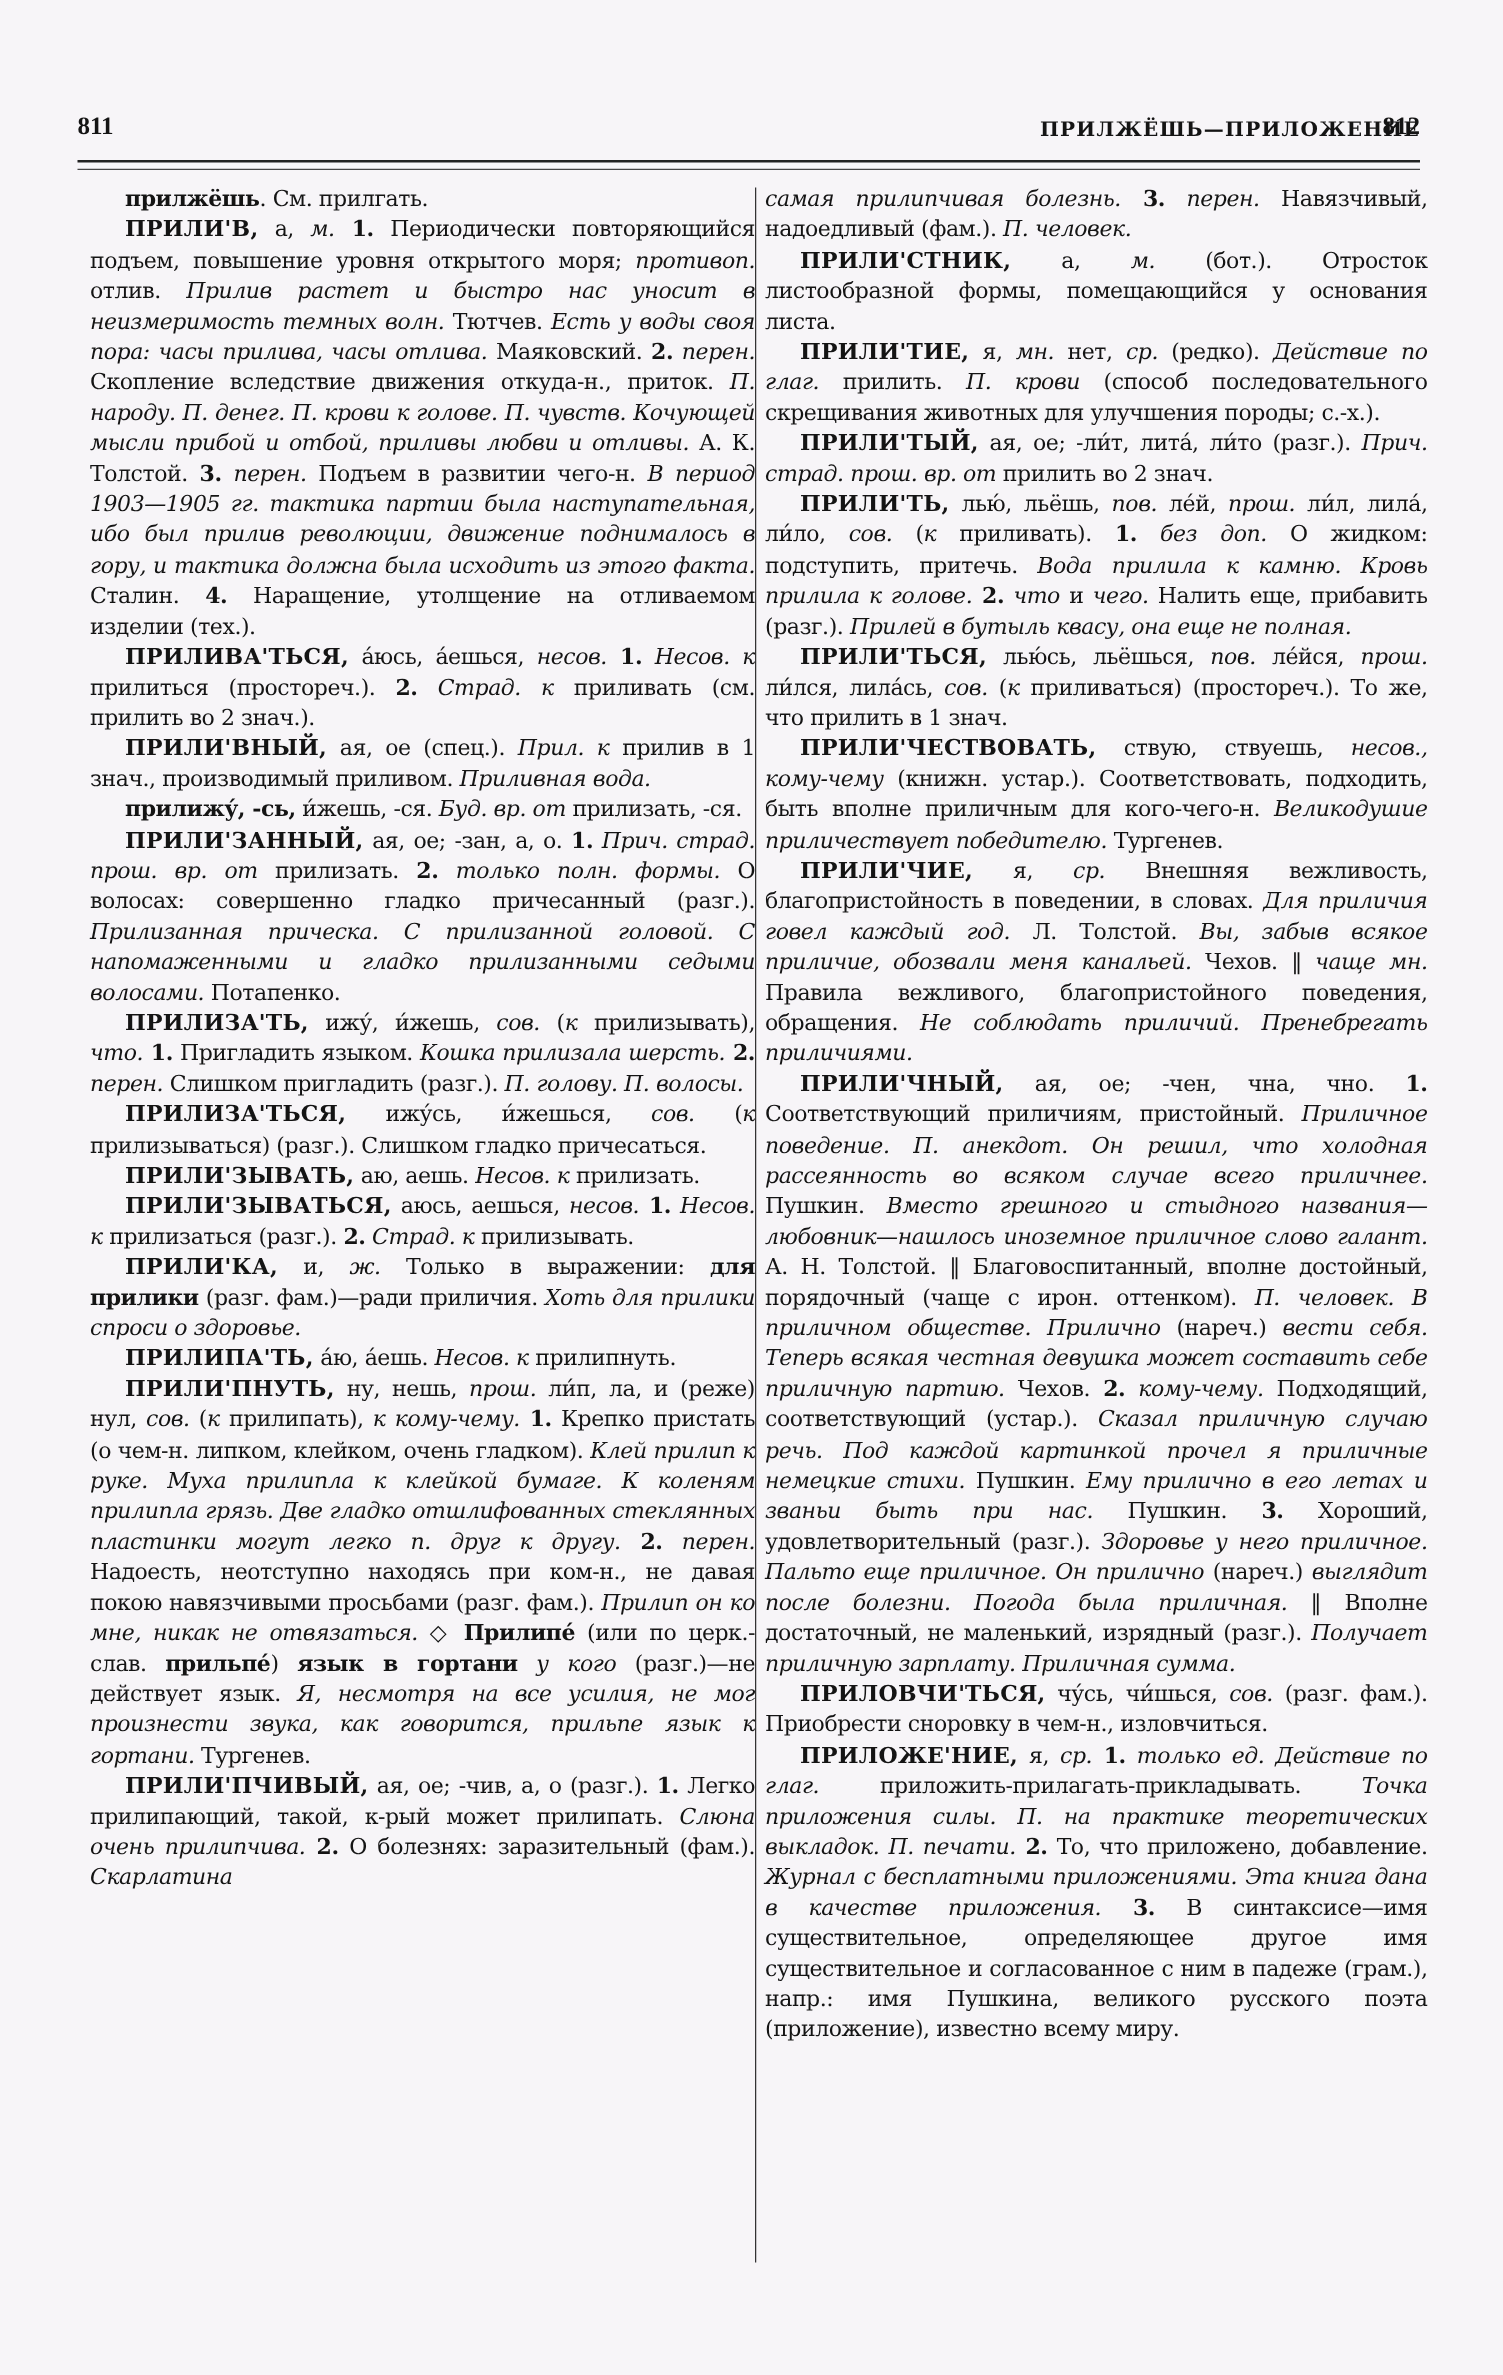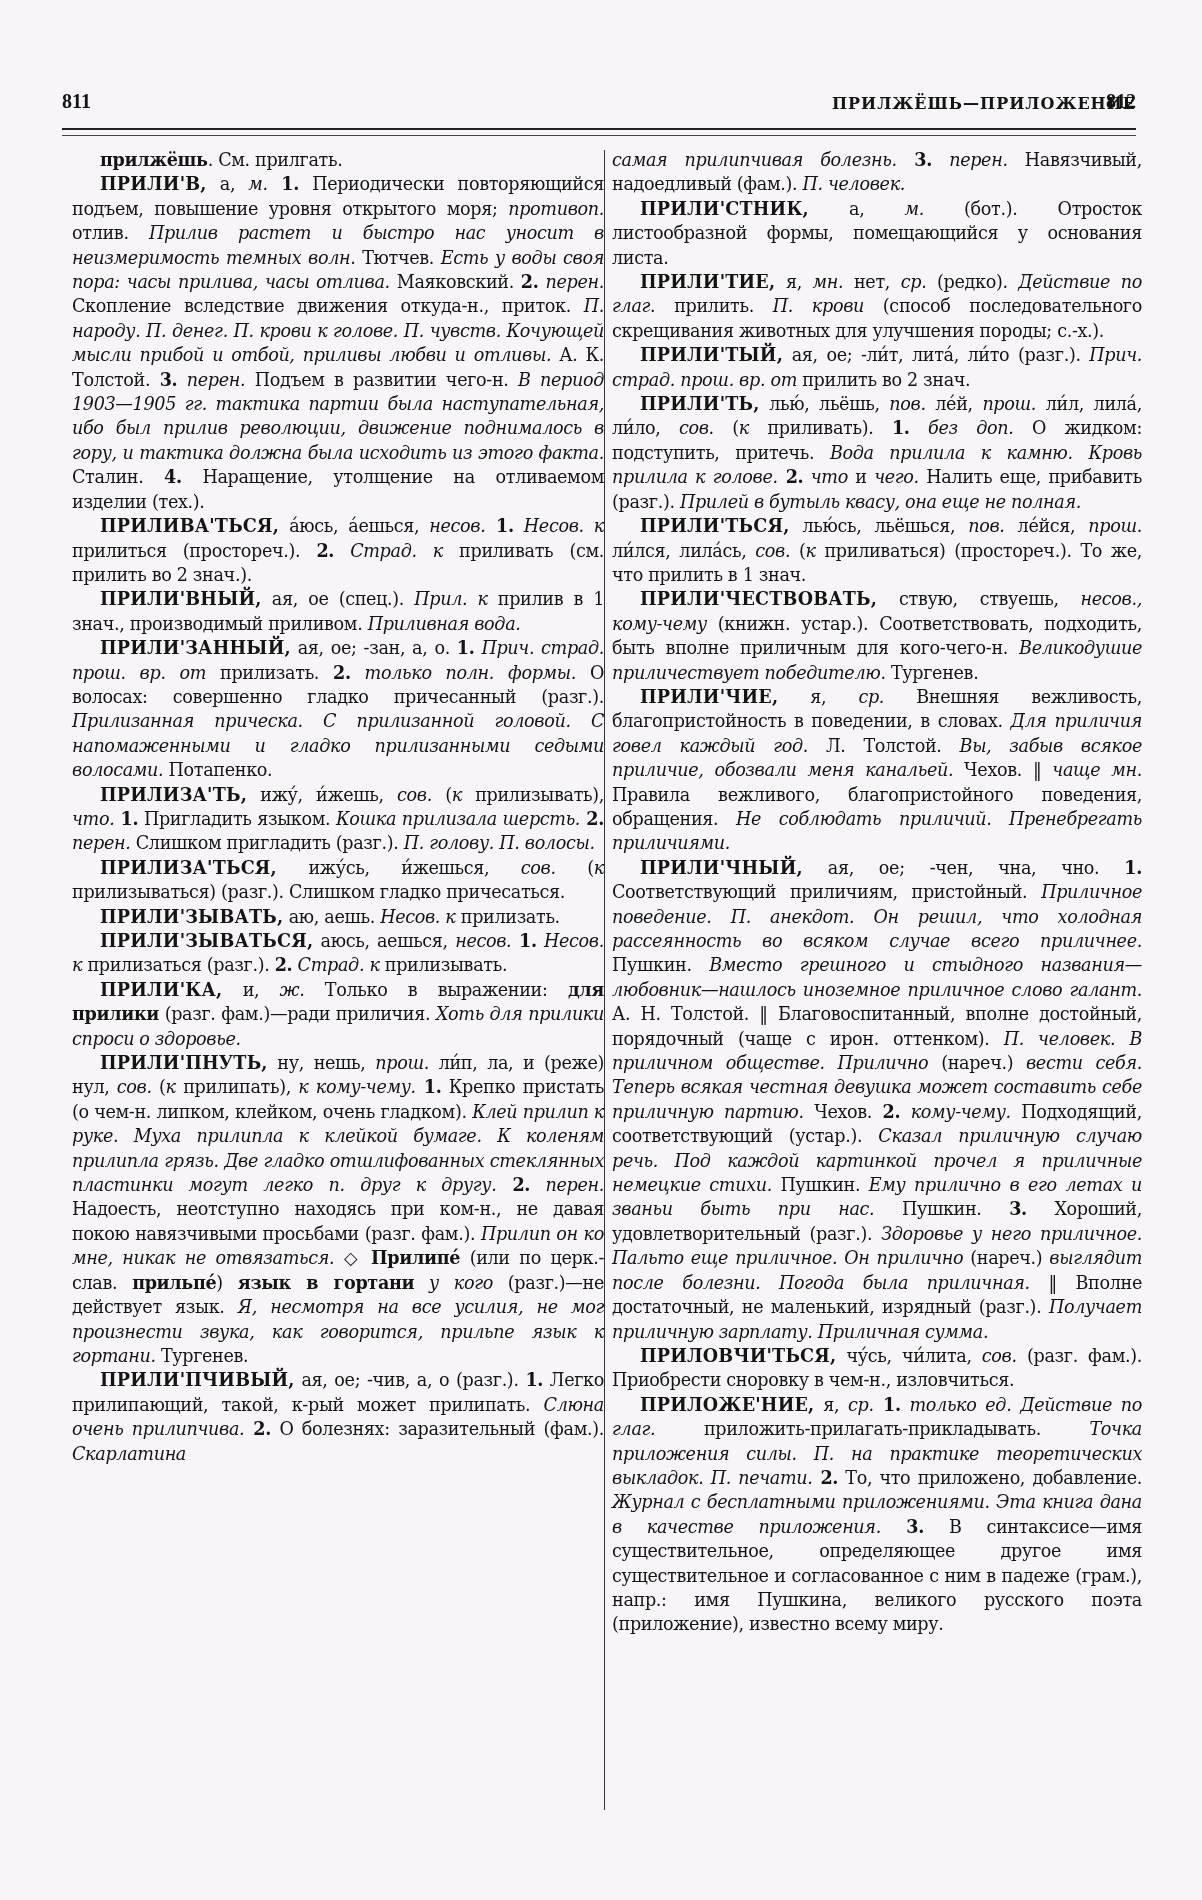--- a/index.html
+++ b/index.html
@@ -55,35 +55,37 @@
   <span class="running-head">ПРИЛЖЁШЬ—ПРИЛОЖЕНИЕ</span>
   <span class="page-num page-right">812</span>
 </div>
 <div class="rule"></div>
 
 <div class="col col-left" id="col-left">
     <p class="entry"><span class="b">прилжёшь</span><span>. См. прилгать.</span></p>
     <p class="entry"><span class="hw">ПРИЛИ'В,</span><span> а, </span><span class="i">м.</span><span class="b"> 1.</span><span> Периодически повторяющийся подъем, повышение уровня открытого моря; </span><span class="i">противоп.</span><span> отлив. </span><span class="i">Прилив растет и быстро нас уносит в неизмеримость темных волн.</span><span> Тютчев. </span><span class="i">Есть у воды своя пора: часы прилива, часы отлива.</span><span> Маяковский. </span><span class="b">2.</span><span class="i"> перен.</span><span> Скопление вследствие движения откуда-н., приток. </span><span class="i">П. народу. П. денег. П. крови к голове. П. чувств. Кочующей мысли прибой и отбой, приливы любви и отливы.</span><span> А. К. Толстой. </span><span class="b">3.</span><span class="i"> перен.</span><span> Подъем в развитии чего-н. </span><span class="i">В период 1903—1905 гг. тактика партии была наступательная, ибо был прилив революции, движение поднималось в гору, и тактика должна была исходить из этого факта.</span><span> Сталин. </span><span class="b">4.</span><span> Наращение, утолщение на отливаемом изделии (тех.).</span></p>
     <p class="entry"><span class="hw">ПРИЛИВА'ТЬСЯ,</span><span> а́юсь, а́ешься, </span><span class="i">несов.</span><span class="b"> 1.</span><span class="i"> Несов. к</span><span> прилиться (простореч.). </span><span class="b">2.</span><span class="i"> Страд. к</span><span> приливать (см. прилить во 2 знач.).</span></p>
     <p class="entry"><span class="hw">ПРИЛИ'ВНЫЙ,</span><span> ая, ое (спец.). </span><span class="i">Прил. к</span><span> прилив в 1 знач., производимый приливом. </span><span class="i">Приливная вода.</span></p>
+    <p class="entry"><span class="b">прилижу́, -сь,</span><span> и́жешь, -ся. </span><span class="i">Буд. вр. от</span><span> прилизать, -ся.</span></p>
     <p class="entry"><span class="hw">ПРИЛИ'ЗАННЫЙ,</span><span> ая, ое; -зан, а, о. </span><span class="b">1.</span><span class="i"> Прич. страд. прош. вр. от</span><span> прилизать. </span><span class="b">2.</span><span class="i"> только полн. формы.</span><span> О волосах: совершенно гладко причесанный (разг.). </span><span class="i">Прилизанная прическа. С прилизанной головой. С напомаженными и гладко прилизанными седыми волосами.</span><span> Потапенко.</span></p>
     <p class="entry"><span class="hw">ПРИЛИЗА'ТЬ,</span><span> ижу́, и́жешь, </span><span class="i">сов.</span><span> (</span><span class="i">к</span><span> прилизывать), </span><span class="i">что.</span><span class="b"> 1.</span><span> Пригладить языком. </span><span class="i">Кошка прилизала шерсть.</span><span class="b"> 2.</span><span class="i"> перен.</span><span> Слишком пригладить (разг.). </span><span class="i">П. голову. П. волосы.</span></p>
     <p class="entry"><span class="hw">ПРИЛИЗА'ТЬСЯ,</span><span> ижу́сь, и́жешься, </span><span class="i">сов.</span><span> (</span><span class="i">к</span><span> прилизываться) (разг.). Слишком гладко причесаться.</span></p>
     <p class="entry"><span class="hw">ПРИЛИ'ЗЫВАТЬ,</span><span> аю, аешь. </span><span class="i">Несов. к</span><span> прилизать.</span></p>
     <p class="entry"><span class="hw">ПРИЛИ'ЗЫВАТЬСЯ,</span><span> аюсь, аешься, </span><span class="i">несов.</span><span class="b"> 1.</span><span class="i"> Несов. к</span><span> прилизаться (разг.). </span><span class="b">2.</span><span class="i"> Страд. к</span><span> прилизывать.</span></p>
     <p class="entry"><span class="hw">ПРИЛИ'КА,</span><span> и, </span><span class="i">ж.</span><span> Только в выражении: </span><span class="b">для прилики</span><span> (разг. фам.)—ради приличия. </span><span class="i">Хоть для прилики спроси о здоровье.</span></p>
+    <p class="entry"><span class="hw">ПРИЛИПА'ТЬ,</span><span> а́ю, а́ешь. </span><span class="i">Несов. к</span><span> прилипнуть.</span></p>
     <p class="entry"><span class="hw">ПРИЛИ'ПНУТЬ,</span><span> ну, нешь, </span><span class="i">прош.</span><span> ли́п, ла, и (реже) нул, </span><span class="i">сов.</span><span> (</span><span class="i">к</span><span> прилипать), </span><span class="i">к кому-чему.</span><span class="b"> 1.</span><span> Крепко пристать (о чем-н. липком, клейком, очень гладком). </span><span class="i">Клей прилип к руке. Муха прилипла к клейкой бумаге. К коленям прилипла грязь. Две гладко отшлифованных стеклянных пластинки могут легко п. друг к другу.</span><span class="b"> 2.</span><span class="i"> перен.</span><span> Надоесть, неотступно находясь при ком-н., не давая покою навязчивыми просьбами (разг. фам.). </span><span class="i">Прилип он ко мне, никак не отвязаться.</span><span> ◇ </span><span class="b">Прилипе́</span><span> (или по церк.-слав. </span><span class="b">прильпе́</span><span>) </span><span class="b">язык в гортани</span><span class="i"> у кого</span><span> (разг.)—не действует язык. </span><span class="i">Я, несмотря на все усилия, не мог произнести звука, как говорится, прильпе язык к гортани.</span><span> Тургенев.</span></p>
     <p class="entry"><span class="hw">ПРИЛИ'ПЧИВЫЙ,</span><span> ая, ое; -чив, а, о (разг.). </span><span class="b">1.</span><span> Легко прилипающий, такой, к-рый может прилипать. </span><span class="i">Слюна очень прилипчива.</span><span class="b"> 2.</span><span> О болезнях: заразительный (фам.). </span><span class="i">Скарлатина</span></p>
   </div>
 <div class="divider"></div>
 <div class="col col-right" id="col-right">
     <p class="entry cont"><span class="i">самая прилипчивая болезнь.</span><span class="b"> 3.</span><span class="i"> перен.</span><span> Навязчивый, надоедливый (фам.). </span><span class="i">П. человек.</span></p>
     <p class="entry"><span class="hw">ПРИЛИ'СТНИК,</span><span> а, </span><span class="i">м.</span><span> (бот.). Отросток листообразной формы, помещающийся у основания листа.</span></p>
     <p class="entry"><span class="hw">ПРИЛИ'ТИЕ,</span><span> я, </span><span class="i">мн.</span><span> нет, </span><span class="i">ср.</span><span> (редко). </span><span class="i">Действие по глаг.</span><span> прилить. </span><span class="i">П. крови</span><span> (способ последовательного скрещивания животных для улучшения породы; с.-х.).</span></p>
     <p class="entry"><span class="hw">ПРИЛИ'ТЫЙ,</span><span> ая, ое; -ли́т, лита́, ли́то (разг.). </span><span class="i">Прич. страд. прош. вр. от</span><span> прилить во 2 знач.</span></p>
     <p class="entry"><span class="hw">ПРИЛИ'ТЬ,</span><span> лью́, льёшь, </span><span class="i">пов.</span><span> ле́й, </span><span class="i">прош.</span><span> ли́л, лила́, ли́ло, </span><span class="i">сов.</span><span> (</span><span class="i">к</span><span> приливать). </span><span class="b">1.</span><span class="i"> без доп.</span><span> О жидком: подступить, притечь. </span><span class="i">Вода прилила к камню. Кровь прилила к голове.</span><span class="b"> 2.</span><span class="i"> что</span><span> и </span><span class="i">чего.</span><span> Налить еще, прибавить (разг.). </span><span class="i">Прилей в бутыль квасу, она еще не полная.</span></p>
     <p class="entry"><span class="hw">ПРИЛИ'ТЬСЯ,</span><span> лью́сь, льёшься, </span><span class="i">пов.</span><span> ле́йся, </span><span class="i">прош.</span><span> ли́лся, лила́сь, </span><span class="i">сов.</span><span> (</span><span class="i">к</span><span> приливаться) (простореч.). То же, что прилить в 1 знач.</span></p>
     <p class="entry"><span class="hw">ПРИЛИ'ЧЕСТВОВАТЬ,</span><span> ствую, ствуешь, </span><span class="i">несов., кому-чему</span><span> (книжн. устар.). Соответствовать, подходить, быть вполне приличным для кого-чего-н. </span><span class="i">Великодушие приличествует победителю.</span><span> Тургенев.</span></p>
     <p class="entry"><span class="hw">ПРИЛИ'ЧИЕ,</span><span> я, </span><span class="i">ср.</span><span> Внешняя вежливость, благопристойность в поведении, в словах. </span><span class="i">Для приличия говел каждый год.</span><span> Л. Толстой. </span><span class="i">Вы, забыв всякое приличие, обозвали меня канальей.</span><span> Чехов. ‖ </span><span class="i">чаще мн.</span><span> Правила вежливого, благопристойного поведения, обращения. </span><span class="i">Не соблюдать приличий. Пренебрегать приличиями.</span></p>
     <p class="entry"><span class="hw">ПРИЛИ'ЧНЫЙ,</span><span> ая, ое; -чен, чна, чно. </span><span class="b">1.</span><span> Соответствующий приличиям, пристойный. </span><span class="i">Приличное поведение. П. анекдот. Он решил, что холодная рассеянность во всяком случае всего приличнее.</span><span> Пушкин. </span><span class="i">Вместо грешного и стыдного названия—любовник—нашлось иноземное приличное слово галант.</span><span> А. Н. Толстой. ‖ Благовоспитанный, вполне достойный, порядочный (чаще с ирон. оттенком). </span><span class="i">П. человек. В приличном обществе. Прилично</span><span> (нареч.) </span><span class="i">вести себя. Теперь всякая честная девушка может составить себе приличную партию.</span><span> Чехов. </span><span class="b">2.</span><span class="i"> кому-чему.</span><span> Подходящий, соответствующий (устар.). </span><span class="i">Сказал приличную случаю речь. Под каждой картинкой прочел я приличные немецкие стихи.</span><span> Пушкин. </span><span class="i">Ему прилично в его летах и званьи быть при нас.</span><span> Пушкин. </span><span class="b">3.</span><span> Хороший, удовлетворительный (разг.). </span><span class="i">Здоровье у него приличное. Пальто еще приличное. Он прилично</span><span> (нареч.) </span><span class="i">выглядит после болезни. Погода была приличная.</span><span> ‖ Вполне достаточный, не маленький, изрядный (разг.). </span><span class="i">Получает приличную зарплату. Приличная сумма.</span></p>
-    <p class="entry"><span class="hw">ПРИЛОВЧИ'ТЬСЯ,</span><span> чу́сь, чи́лита, </span><span class="i">сов.</span><span> (разг. фам.). Приобрести сноровку в чем-н., изловчиться.</span></p>
+    <p class="entry"><span class="hw">ПРИЛОВЧИ'ТЬСЯ,</span><span> чу́сь, чи́шься, </span><span class="i">сов.</span><span> (разг. фам.). Приобрести сноровку в чем-н., изловчиться.</span></p>
     <p class="entry"><span class="hw">ПРИЛОЖЕ'НИЕ,</span><span> я, </span><span class="i">ср.</span><span class="b"> 1.</span><span class="i"> только ед. Действие по глаг.</span><span> приложить-прилагать-прикладывать. </span><span class="i">Точка приложения силы. П. на практике теоретических выкладок. П. печати.</span><span class="b"> 2.</span><span> То, что приложено, добавление. </span><span class="i">Журнал с бесплатными приложениями. Эта книга дана в качестве приложения.</span><span class="b"> 3.</span><span> В синтаксисе—имя существительное, определяющее другое имя существительное и согласованное с ним в падеже (грам.), напр.: имя Пушкина, великого русского поэта (приложение), известно всему миру.</span></p>
   </div>
 
 </body></html>

